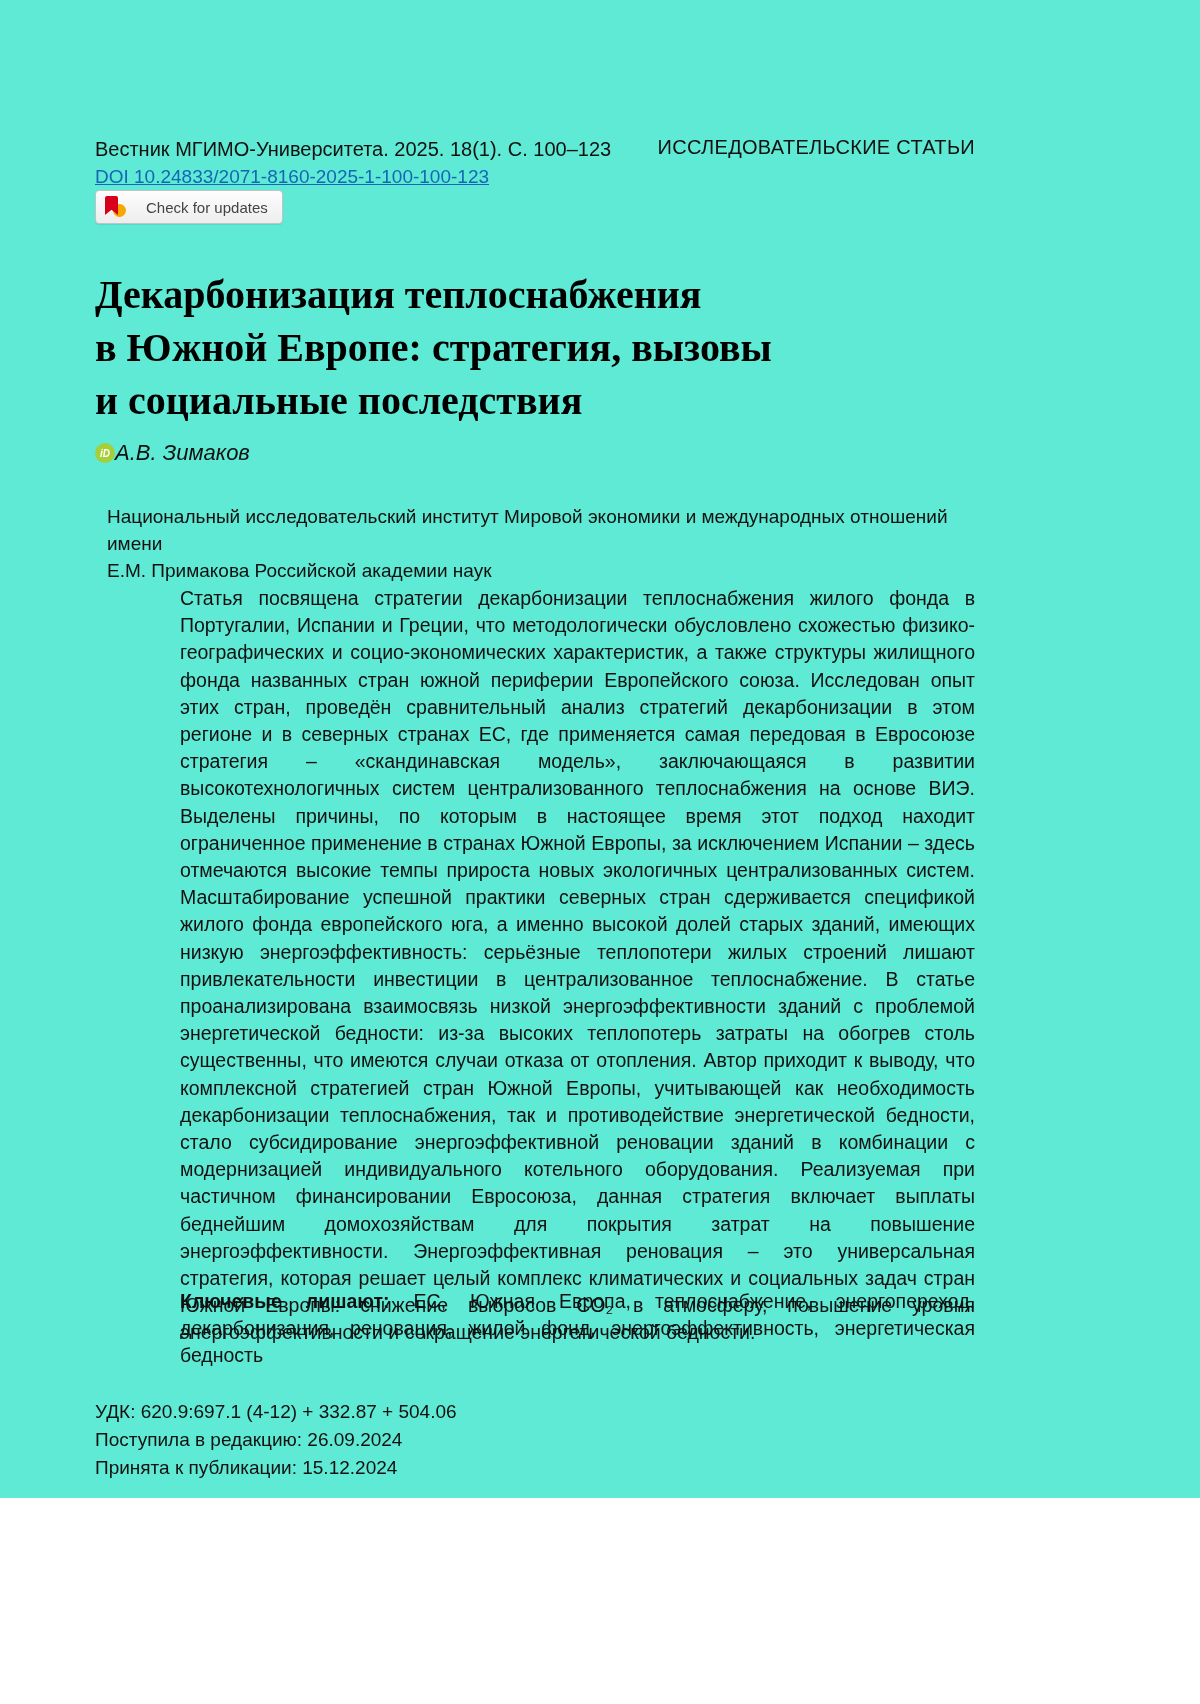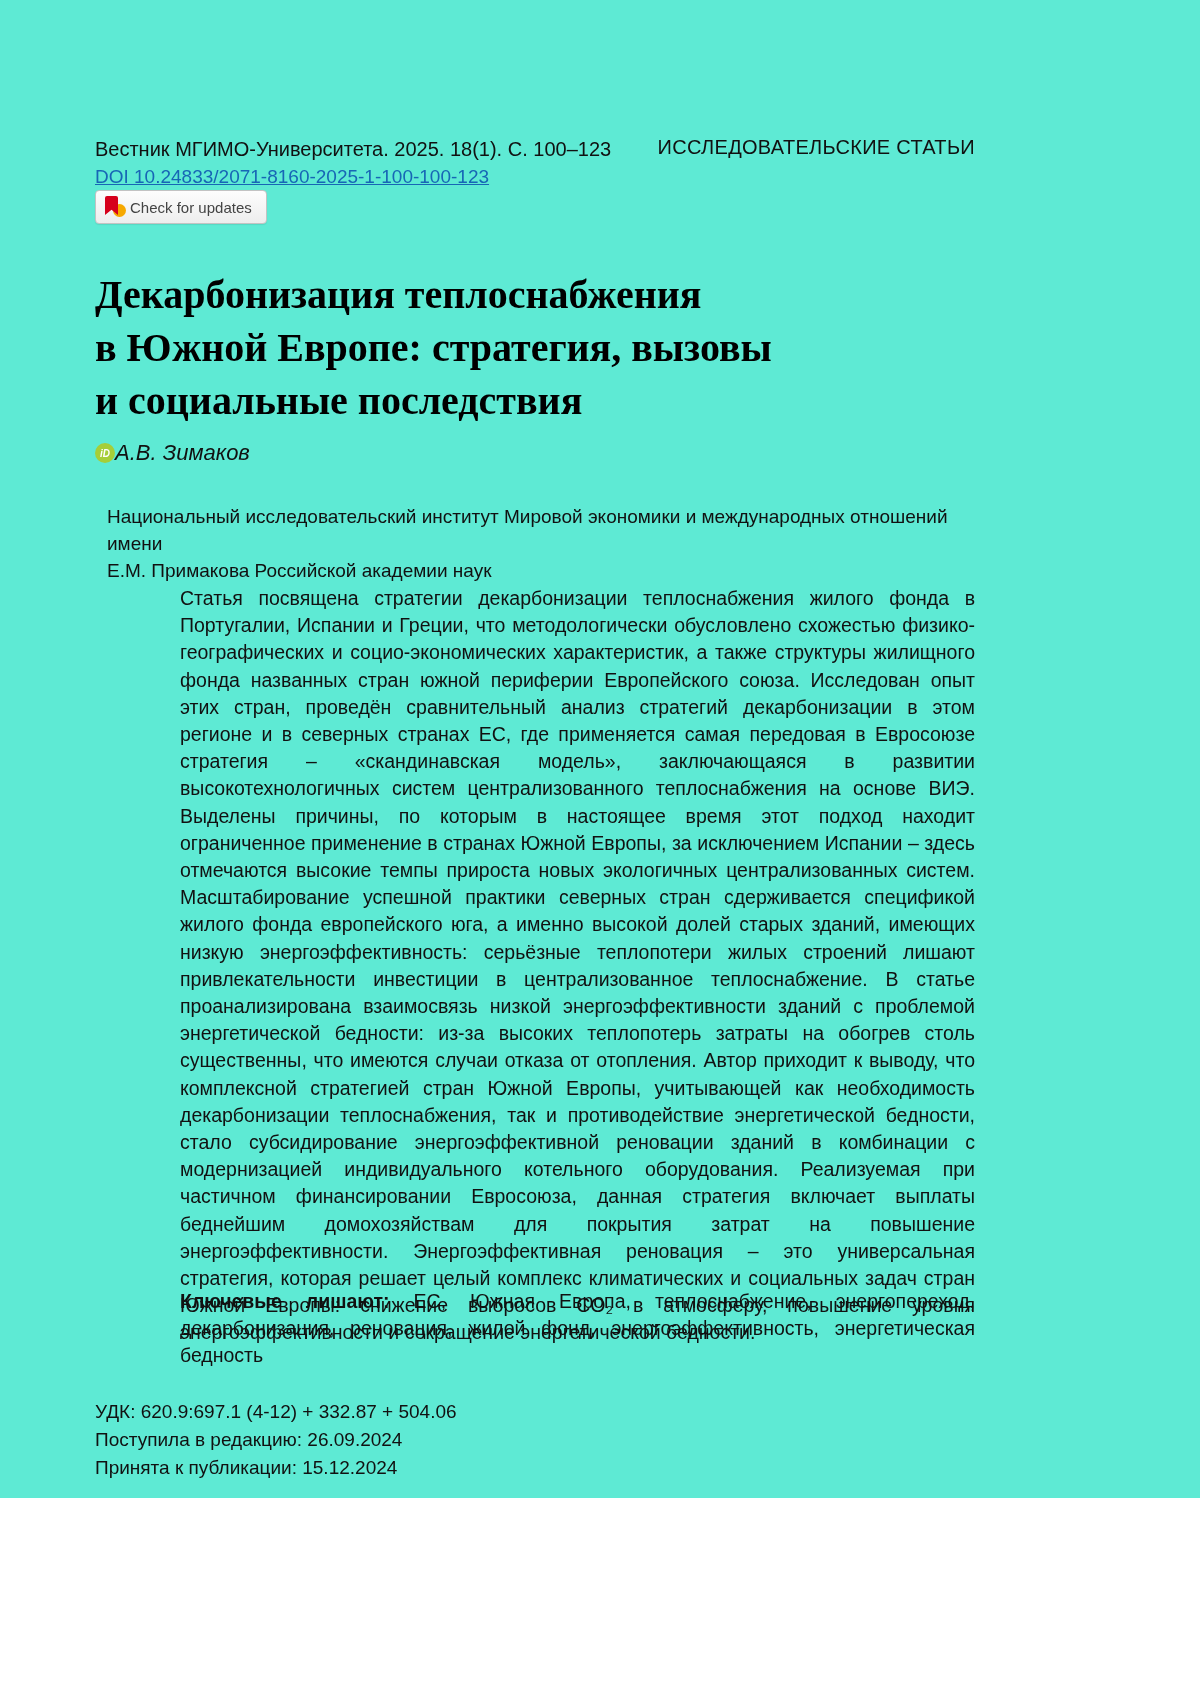--- a/index.html
+++ b/index.html
@@ -8,21 +8,21 @@
   .page { position:relative; width:1200px; height:1498px; background:#5eead4; overflow:hidden; }
 
   .header-row { position:absolute; top:136px; left:95px; width:880px;
                 display:flex; justify-content:space-between; align-items:flex-start; }
   .citation-block { font-size:20px; line-height:26px; }
   .citation { color:#111; }
   .doi-link { display:inline-block; margin-top:2px; color:#1766b5; text-decoration:underline; font-size:19px; cursor:pointer; }
   .section-label { font-size:20px; color:#111; letter-spacing:0.3px; white-space:nowrap; }
 
   .check-badge { position:absolute; top:190px; left:95px;
-                 display:inline-flex; align-items:center; gap:4px;
+                 display:inline-flex; align-items:center; gap:20px;
                  border:1px solid #c3c3c3; border-radius:4px;
                  background:linear-gradient(#fdfdfd,#ededed);
                  padding:5px 14px 5px 8px; font-size:15px; color:#444; cursor:pointer;
                  box-shadow:0 1px 1px rgba(0,0,0,0.08); }
   .crossmark-icon { position:relative; width:22px; height:22px; display:inline-block; }
   .crossmark-icon .cm-yellow { position:absolute; right:0; bottom:1px; width:13px; height:13px;
                  background:#f6a800; border-radius:50%; }
   .crossmark-icon .cm-red { position:absolute; left:1px; top:0; width:13px; height:19px;
                  background:#d6001c; border-radius:2px 2px 0 0;
                  clip-path:polygon(0 0,100% 0,100% 100%,50% 72%,0 100%); }

